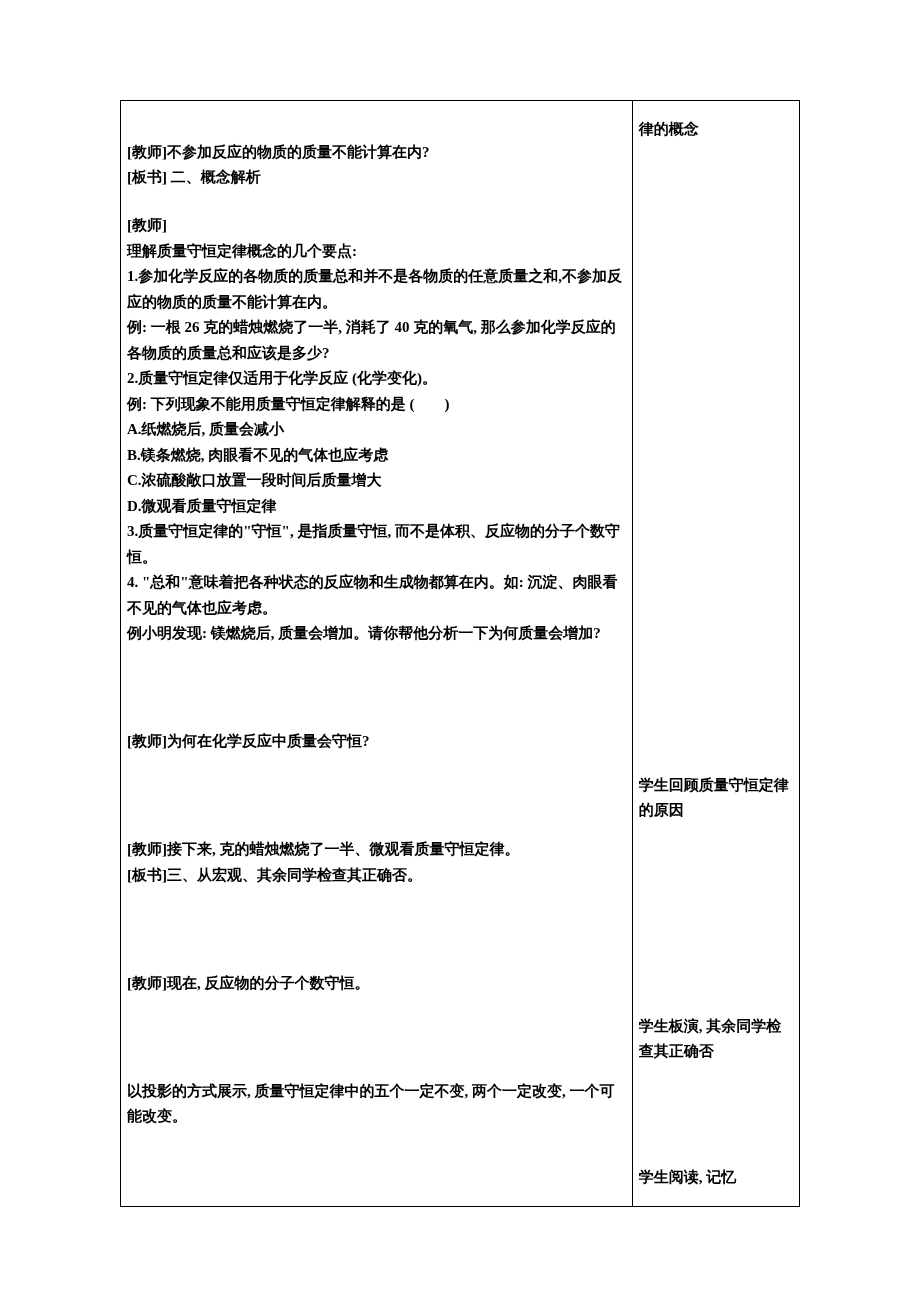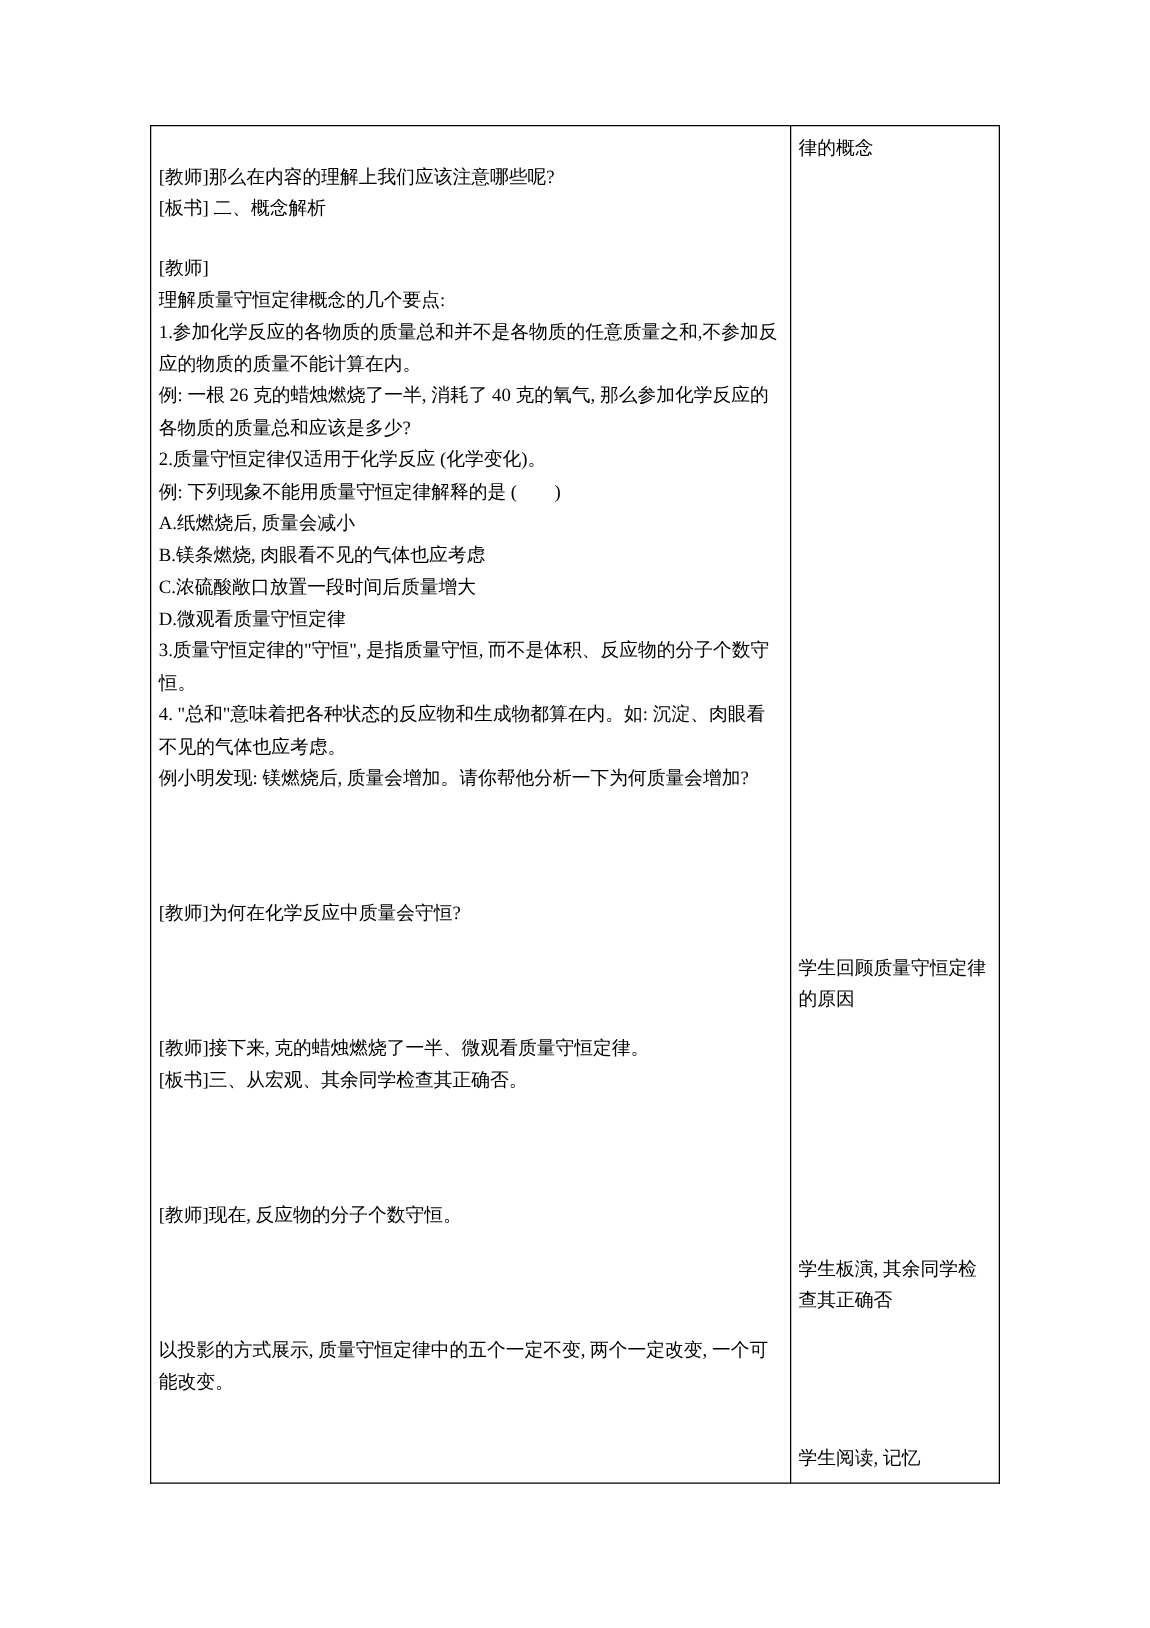--- a/index.html
+++ b/index.html
@@ -19,42 +19,43 @@
     position: relative;
   }
   table.main {
     border-collapse: collapse;
     width: 100%;
     table-layout: fixed;
   }
   table.main td {
     border: 1px solid #000;
     vertical-align: top;
-    padding: 6px 6px;
+    padding: 16px 6px;
     box-sizing: border-box;
+    font-weight: bold;
   }
   td.left {
     width: 490px;
   }
   td.right {
     width: 160px;
   }
   .spacer-small { height: 1.5em; }
   .spacer-big { height: 5.5em; }
 </style>
 </head>
 <body>
 
 <div class="page">
   <table class="main">
     <tbody>
         <tr>
       <td class="left">
         <div class="spacer-small"></div>
-        <div>[教师]那么在内容的理解上我们应该注意哪些呢?</div>
+        <div>[教师]不参加反应的物质的质量不能计算在内?</div>
         <div>[板书] 二、概念解析</div>
         <div class="spacer-small"></div>
         <div>[教师]</div>
         <div>理解质量守恒定律概念的几个要点:</div>
         <div>1.参加化学反应的各物质的质量总和并不是各物质的任意质量之和,不参加反应的物质的质量不能计算在内。</div>
         <div>例: 一根 26 克的蜡烛燃烧了一半, 消耗了 40 克的氧气, 那么参加化学反应的各物质的质量总和应该是多少?</div>
         <div>2.质量守恒定律仅适用于化学反应 (化学变化)。</div>
         <div>例: 下列现象不能用质量守恒定律解释的是 (　　)</div>
         <div>A.纸燃烧后, 质量会减小</div>
         <div>B.镁条燃烧, 肉眼看不见的气体也应考虑</div>

